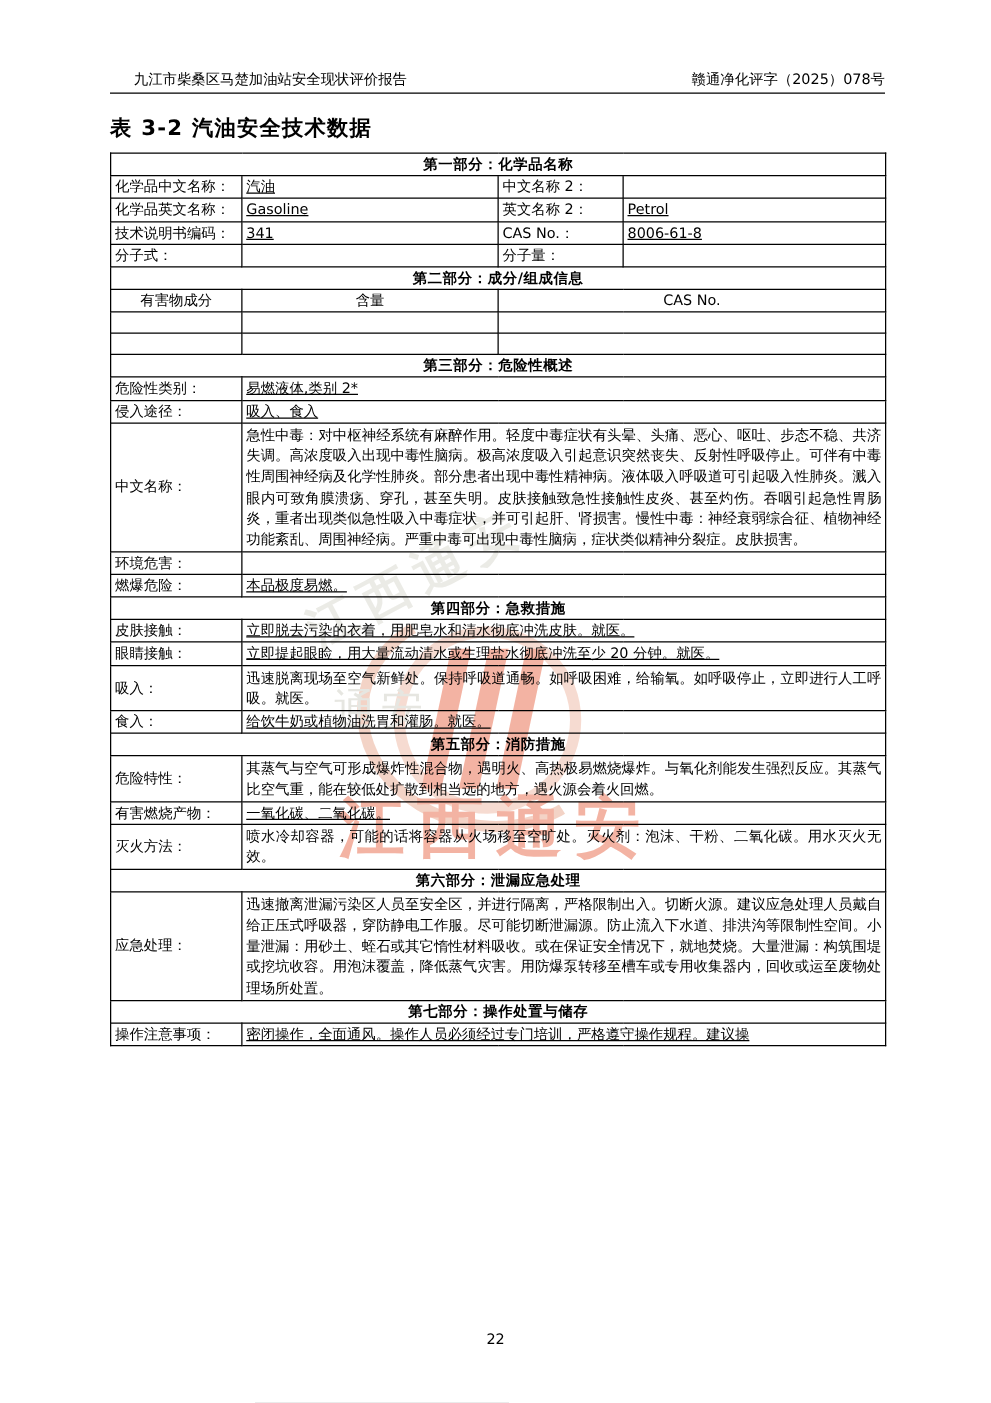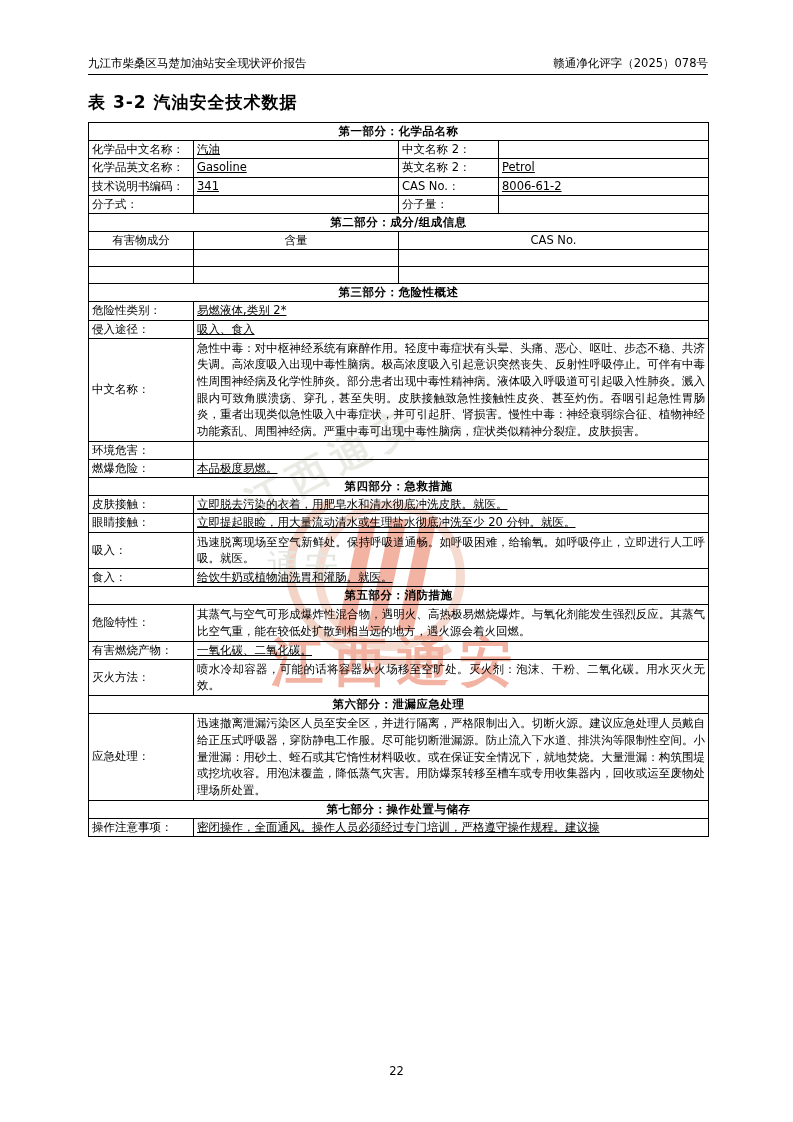--- a/index.html
+++ b/index.html
@@ -28,21 +28,21 @@
   .header-row {
     display: flex;
     justify-content: space-between;
     align-items: baseline;
     font-size: 11.5px;
     color: #000;
     padding-bottom: 3px;
     border-bottom: 1px solid #000;
     font-family: "DejaVu Sans", "Liberation Sans", sans-serif;
   }
-  .header-left { white-space: nowrap; }
+  .header-left { white-space: nowrap; margin-left: 19px; }
   .header-right { white-space: nowrap; }
 
   .doc-title {
     font-size: 17px;
     font-weight: bold;
     margin: 16px 0 8px 0;
     letter-spacing: 1px;
   }
 
   table.msds {
@@ -216,21 +216,21 @@
         <tr>
           <td class="lbl">化学品英文名称：</td>
           <td class="val">Gasoline</td>
           <td class="lbl">英文名称 2：</td>
           <td class="val">Petrol</td>
         </tr>
         <tr>
           <td class="lbl">技术说明书编码：</td>
           <td class="val">341</td>
           <td class="lbl">CAS No.：</td>
-          <td class="val">8006-61-2</td>
+          <td class="val">8006-61-8</td>
         </tr>
         <tr>
           <td class="lbl">分子式：</td>
           <td class="val"></td>
           <td class="lbl">分子量：</td>
           <td class="val"></td>
         </tr>
 
         <tr>
           <td class="section" colspan="4">第二部分：成分/组成信息</td>

